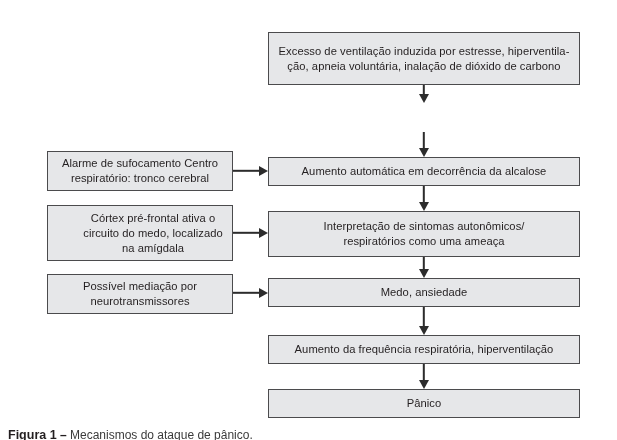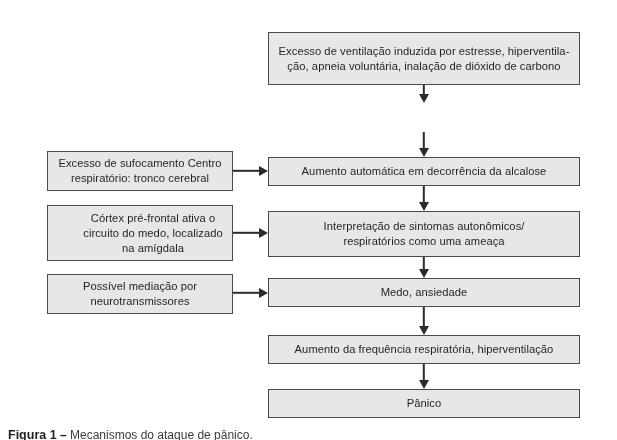--- a/index.html
+++ b/index.html
@@ -141,21 +141,21 @@
 
   <div class="node main-col" style="top:320px; height:29px;">
     <span class="nlabel">Aumento da frequência respiratória, hiperventilação</span>
   </div>
 
   <div class="node main-col" style="top:374px; height:29px;">
     <span class="nlabel">Pânico</span>
   </div>
 
   <div class="node aux-col" style="top:136px; height:40px;">
-    <span class="nlabel">Excesso de sufocamento Centro
+    <span class="nlabel">Alarme de sufocamento Centro
 respiratório: tronco cerebral</span>
   </div>
 
   <div class="node aux-col" style="top:190px; height:56px;padding-left:32px;">
     <span class="nlabel">Córtex pré-frontal ativa o
 circuito do medo, localizado
 na amígdala</span>
   </div>
 
   <div class="node aux-col" style="top:259px; height:40px;">

